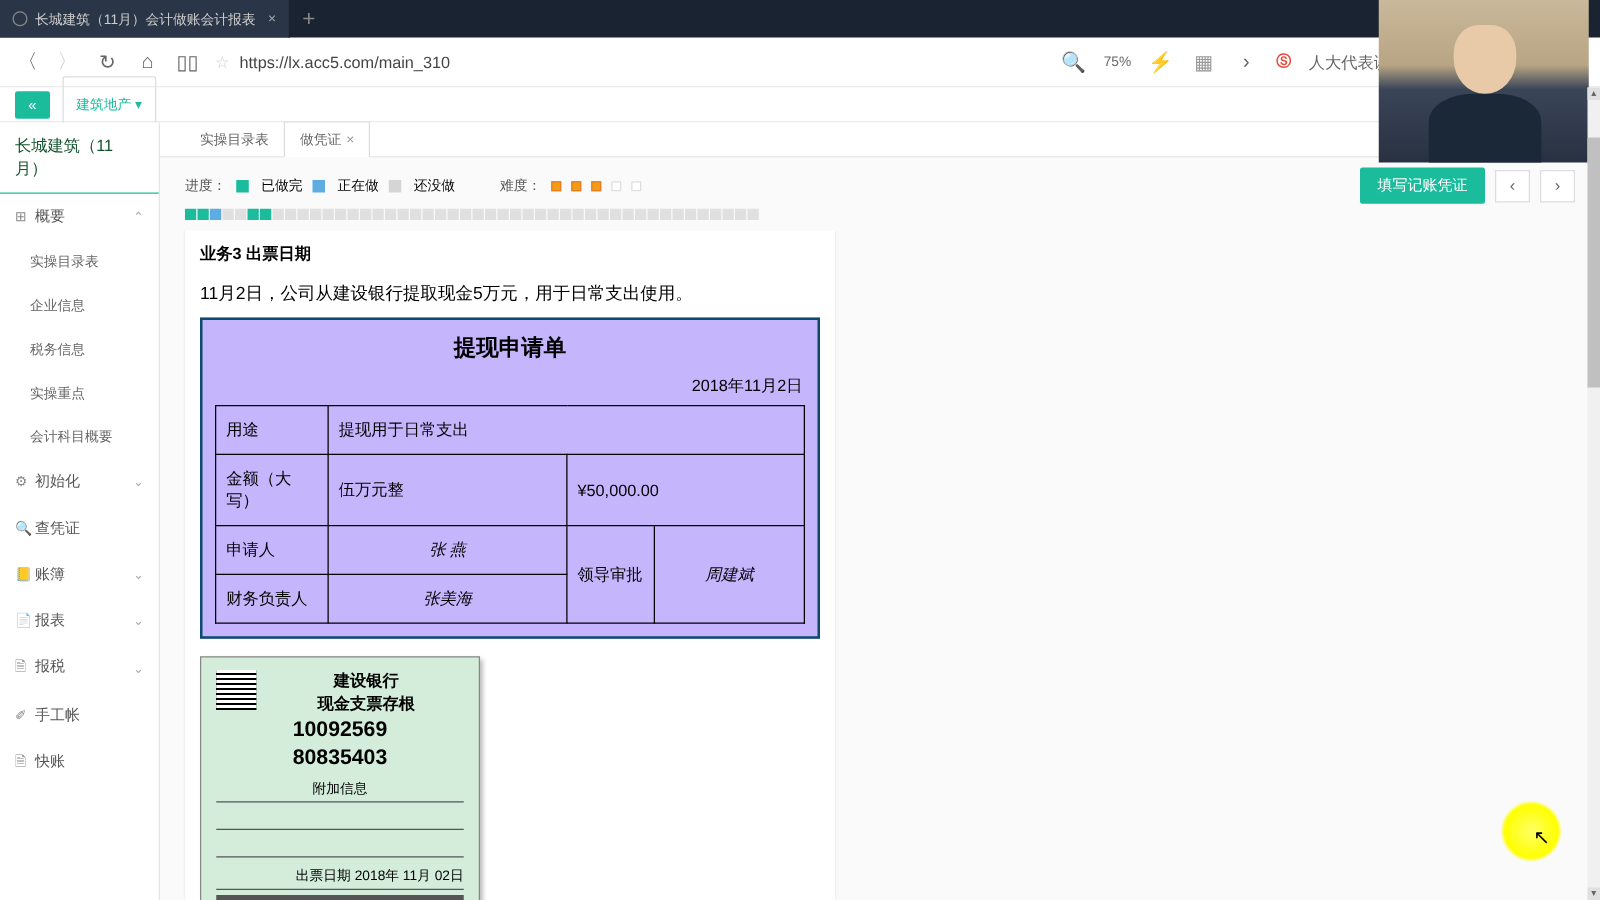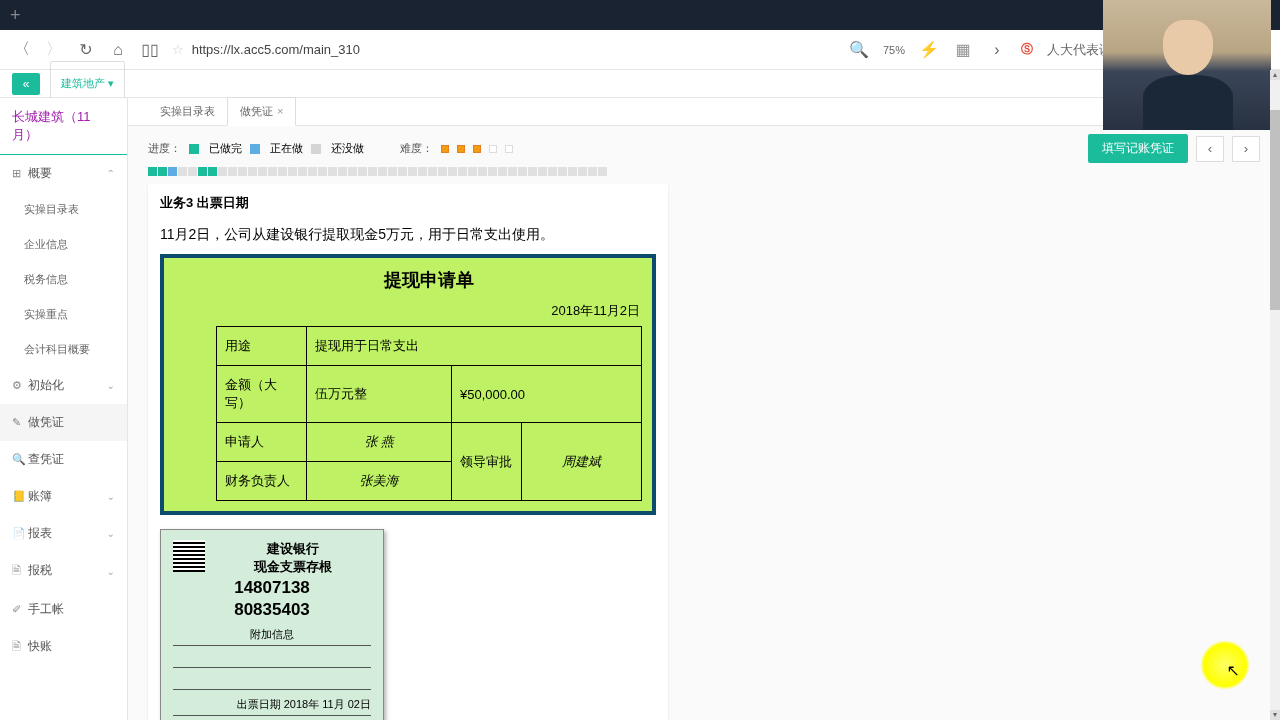--- a/index.html
+++ b/index.html
@@ -30,21 +30,21 @@
     .toggle-btn { width: 28px; height: 22px; background: #1abc9c; color: #fff; display: flex; align-items: center; justify-content: center; border-radius: 2px; cursor: pointer; font-size: 12px; }
     .dropdown-btn { padding: 14px 10px; border: 1px solid #ddd; border-radius: 2px; font-size: 11px; color: #1abc9c; cursor: pointer; }
     .user-area { font-size: 12px; }
     .svip { color: #e74c3c; }
     
     
     .main { display: flex; height: 622px; }
     
     
     .sidebar { width: 128px; border-right: 1px solid #e5e5e5; background: #fff; }
-    .sidebar-title { padding: 10px 12px; font-size: 13px; color: #a21caf; border-bottom: 1px solid #1abc9c; }
+    .sidebar-title { padding: 10px 12px; font-size: 13px; color: #14532d; border-bottom: 1px solid #1abc9c; }
     .sidebar-item { display: flex; align-items: center; justify-content: space-between; padding: 10px 12px; font-size: 12px; color: #555; cursor: pointer; }
     .sidebar-item.sub { padding-left: 24px; font-size: 11px; color: #666; }
     .sidebar-item.active { background: #f5f5f5; }
     .sidebar-ico { width: 12px; display: inline-block; margin-right: 4px; font-size: 11px; color: #888; }
     .chevron { color: #aaa; font-size: 10px; }
     
     
     .content { flex: 1; background: #fafafa; display: flex; flex-direction: column; }
     
     
@@ -69,21 +69,21 @@
     .cell { width: 9px; height: 9px; background: #e0e0e0; }
     .cell.done { background: #1abc9c; }
     .cell.doing { background: #5dade2; }
     
     
     .doc-panel { background: #fff; margin: 0 20px; padding: 0; width: 520px; box-shadow: 0 1px 2px rgba(0,0,0,0.1); height: 540px; overflow: hidden; }
     .doc-title { padding: 10px 12px; font-size: 13px; font-weight: bold; }
     .doc-desc { padding: 4px 12px 10px; font-size: 14px; }
     
     
-    .form-wrap { margin: 0 12px; border: 4px solid #0c4a6e; background: #bef264; padding-left: 42px; }
+    .form-wrap { margin: 0 12px; border: 2px solid #0c4a6e; background: #c4b5fd; }
     .form-title { text-align: center; padding: 10px; font-size: 18px; font-weight: bold; }
     .form-date { text-align: right; padding: 0 12px 6px; font-size: 13px; }
     .ftable { width: calc(100% - 20px); border-collapse: collapse; margin: 0 10px 10px; }
     .ftable td { border: 1px solid #000; padding: 10px 8px; font-size: 13px; }
     .ftable .lbl { width: 90px; }
     .sig { font-family: "楷体", cursive; font-style: italic; text-align: center; }
     
     
     .stub { margin: 14px 12px; width: 224px; border: 1px solid #888; background: #d4edda; padding: 10px 12px; box-shadow: 2px 2px 4px rgba(0,0,0,0.3); }
     .stub-head { display: flex; gap: 10px; align-items: flex-start; }
@@ -107,20 +107,25 @@
     .scrollbar { position: absolute; right: 0; top: 70px; width: 10px; height: 650px; background: #f0f0f0; }
     .thumb { background: #c0c0c0; width: 100%; }
     .sb-up { height: 10px; background: #e0e0e0; text-align: center; font-size: 8px; color: #666; }
     
     label { color: #555; }
   </style>
 </head>
 <body>
 
 <div class="titlebar">
+  <div class="tab">
+    <span class="tab-globe"></span>
+    <span>长城建筑（11月）会计做账会计报表</span>
+    <span class="tab-close">×</span>
+  </div>
   <span class="tab-add">+</span>
 </div>
 
 <div class="toolbar">
   <span class="nav-ico">〈</span>
   <span class="nav-ico disabled">〉</span>
   <span class="nav-ico">↻</span>
   <span class="nav-ico">⌂</span>
   <span class="nav-ico">▯▯</span>
   <div class="url-bar">
@@ -174,23 +179,20 @@
       </div>
     <div class="sidebar-item sub">
         <span>实操重点</span>
       </div>
     <div class="sidebar-item sub">
         <span>会计科目概要</span>
       </div>
     <div class="sidebar-item">
       <span><span class="sidebar-ico">⚙</span><span>初始化</span></span>
       <span class="chevron">⌄</span>
-    </div>
-    <div class="sidebar-item active">
-      <span><span class="sidebar-ico">✎</span><span>做凭证</span></span>
     </div>
     <div class="sidebar-item">
       <span><span class="sidebar-ico">🔍</span><span>查凭证</span></span>
     </div>
     <div class="sidebar-item">
       <span><span class="sidebar-ico">📒</span><span>账簿</span></span>
       <span class="chevron">⌄</span>
     </div>
     <div class="sidebar-item">
       <span><span class="sidebar-ico">📄</span><span>报表</span></span>
@@ -319,21 +321,21 @@
       </div>
 
       <div class="stub">
         <div class="stub-head">
           <div class="qr"></div>
           <div style="flex:1">
             <div class="stub-title">建设银行</div>
             <div class="stub-title">现金支票存根</div>
           </div>
         </div>
-        <div class="stub-num">14807138</div>
+        <div class="stub-num">10092569</div>
         <div class="stub-num">80835403</div>
         <div class="stub-info" style="text-align:center">附加信息</div>
         <div class="stub-info"></div>
         <div class="stub-info"></div>
         <div class="stub-info">
           <span>出票日期</span>
           <span>2018年  11月  02日</span>
         </div>
         <div class="stub-info" style="background:#555;color:#fff">收款人：</div>
       </div>

